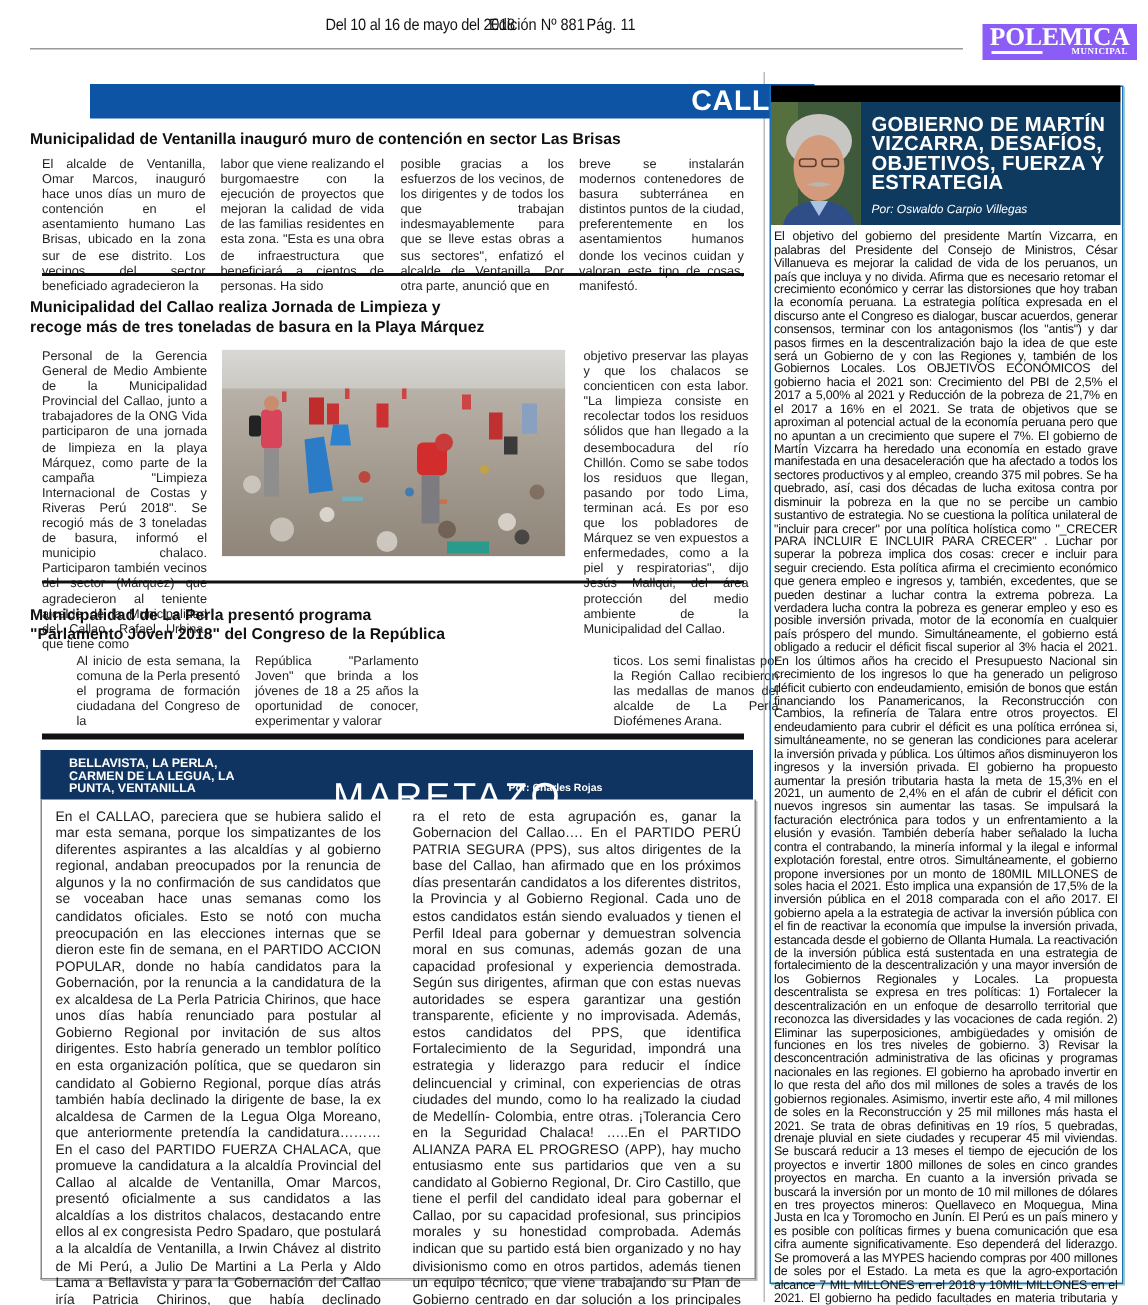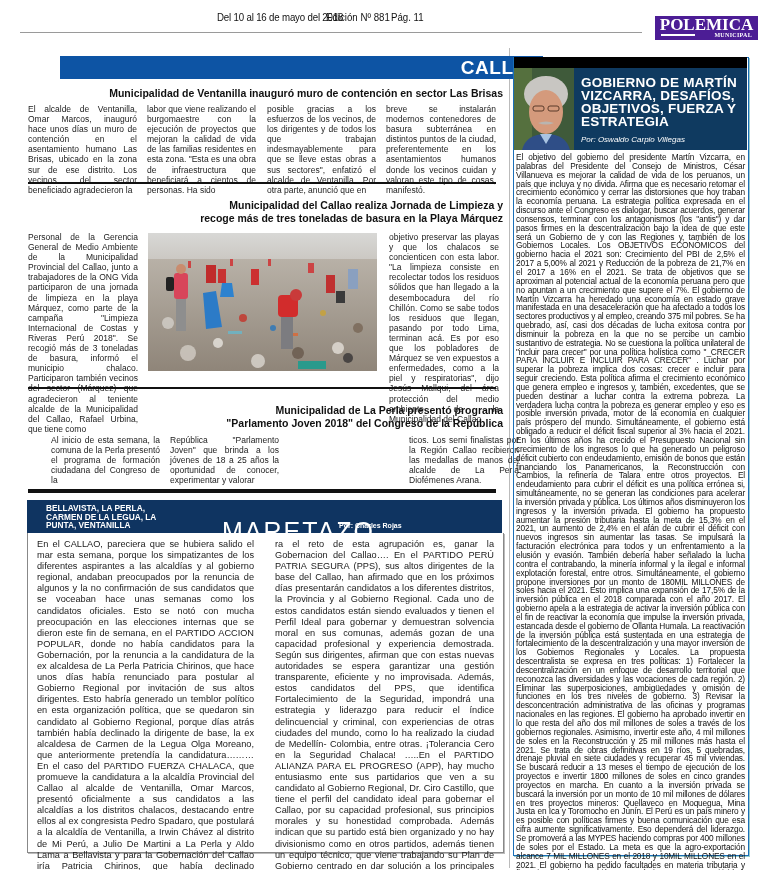--- a/index.html
+++ b/index.html
@@ -4,30 +4,30 @@
 <style>
   html, body { margin:0; padding:0; background:#ffffff; }
   body { width:765px; height:870px; position:relative; overflow:hidden; font-family:"Liberation Sans", sans-serif; color:#111; }
 
   
   .masthead { position:absolute; left:0; top:0; width:765px; height:33px; }
   .mast-rule { position:absolute; left:20px; top:32px; width:622px; height:1px; background:#9a9a9a; }
   .mast-date { position:absolute; left:217px; top:11px; font-size:11px; letter-spacing:-0.2px; transform:scaleX(0.88); transform-origin:left; white-space:nowrap; }
   .mast-ed { position:absolute; left:326px; top:11px; font-size:11px; transform:scaleX(0.88); transform-origin:left; white-space:nowrap; }
   .mast-pag { position:absolute; left:391px; top:11px; font-size:11px; transform:scaleX(0.88); transform-origin:left; white-space:nowrap; }
-  .logo { position:absolute; left:655px; top:16px; width:103px; height:24px; background:#4c1d95; color:#fff; }
+  .logo { position:absolute; left:655px; top:16px; width:103px; height:24px; background:#8b5cf6; color:#fff; }
   .logo-top { position:absolute; left:0; top:0px; width:103px; text-align:center; font-family:"Liberation Serif", serif; font-weight:bold; font-size:17px; letter-spacing:0px; line-height:17px; }
   .logo-line { position:absolute; left:6px; top:18px; width:34px; height:2px; background:#fff; }
   .logo-sub { position:absolute; right:6px; top:16px; font-family:"Liberation Serif", serif; font-weight:bold; font-size:6px; letter-spacing:0.3px; }
 
   
   .vdiv { position:absolute; left:509px; top:48px; width:1px; height:820px; background:#bbbbbb; }
   .callao-bar { position:absolute; left:20px; top:56px; width:483px; height:23px; background:#0d54a4; color:#fff; text-align:right; font-weight:bold; font-size:19px; line-height:23px; letter-spacing:0.5px;margin-left:40px; }
 
-  .headline { position:absolute; left:20px; width:483px; text-align:right; font-weight:bold; font-size:10.5px; line-height:13px; color:#111; }
+  .headline { position:absolute; left:20px; width:483px; text-align:left; font-weight:bold; font-size:10.5px; line-height:13px; color:#111; }
   .cols { position:absolute; font-size:8.5px; line-height:10.1px; color:#222; text-align:justify; }
   .col { position:absolute; top:0; }
 
   .rule { position:absolute; left:28px; width:468px; background:#111; }
 
   .photo { position:absolute; left:148px; top:233px; width:229px; height:138px; overflow:hidden; }
 
   
   .mar-bar { position:absolute; left:27px; top:500px; width:475px; height:33px; background:#0f3461; color:#fff; }
   .mar-loc { position:absolute; left:19px; top:4px; font-weight:bold; font-size:8.3px; line-height:8.6px; width:120px; }

